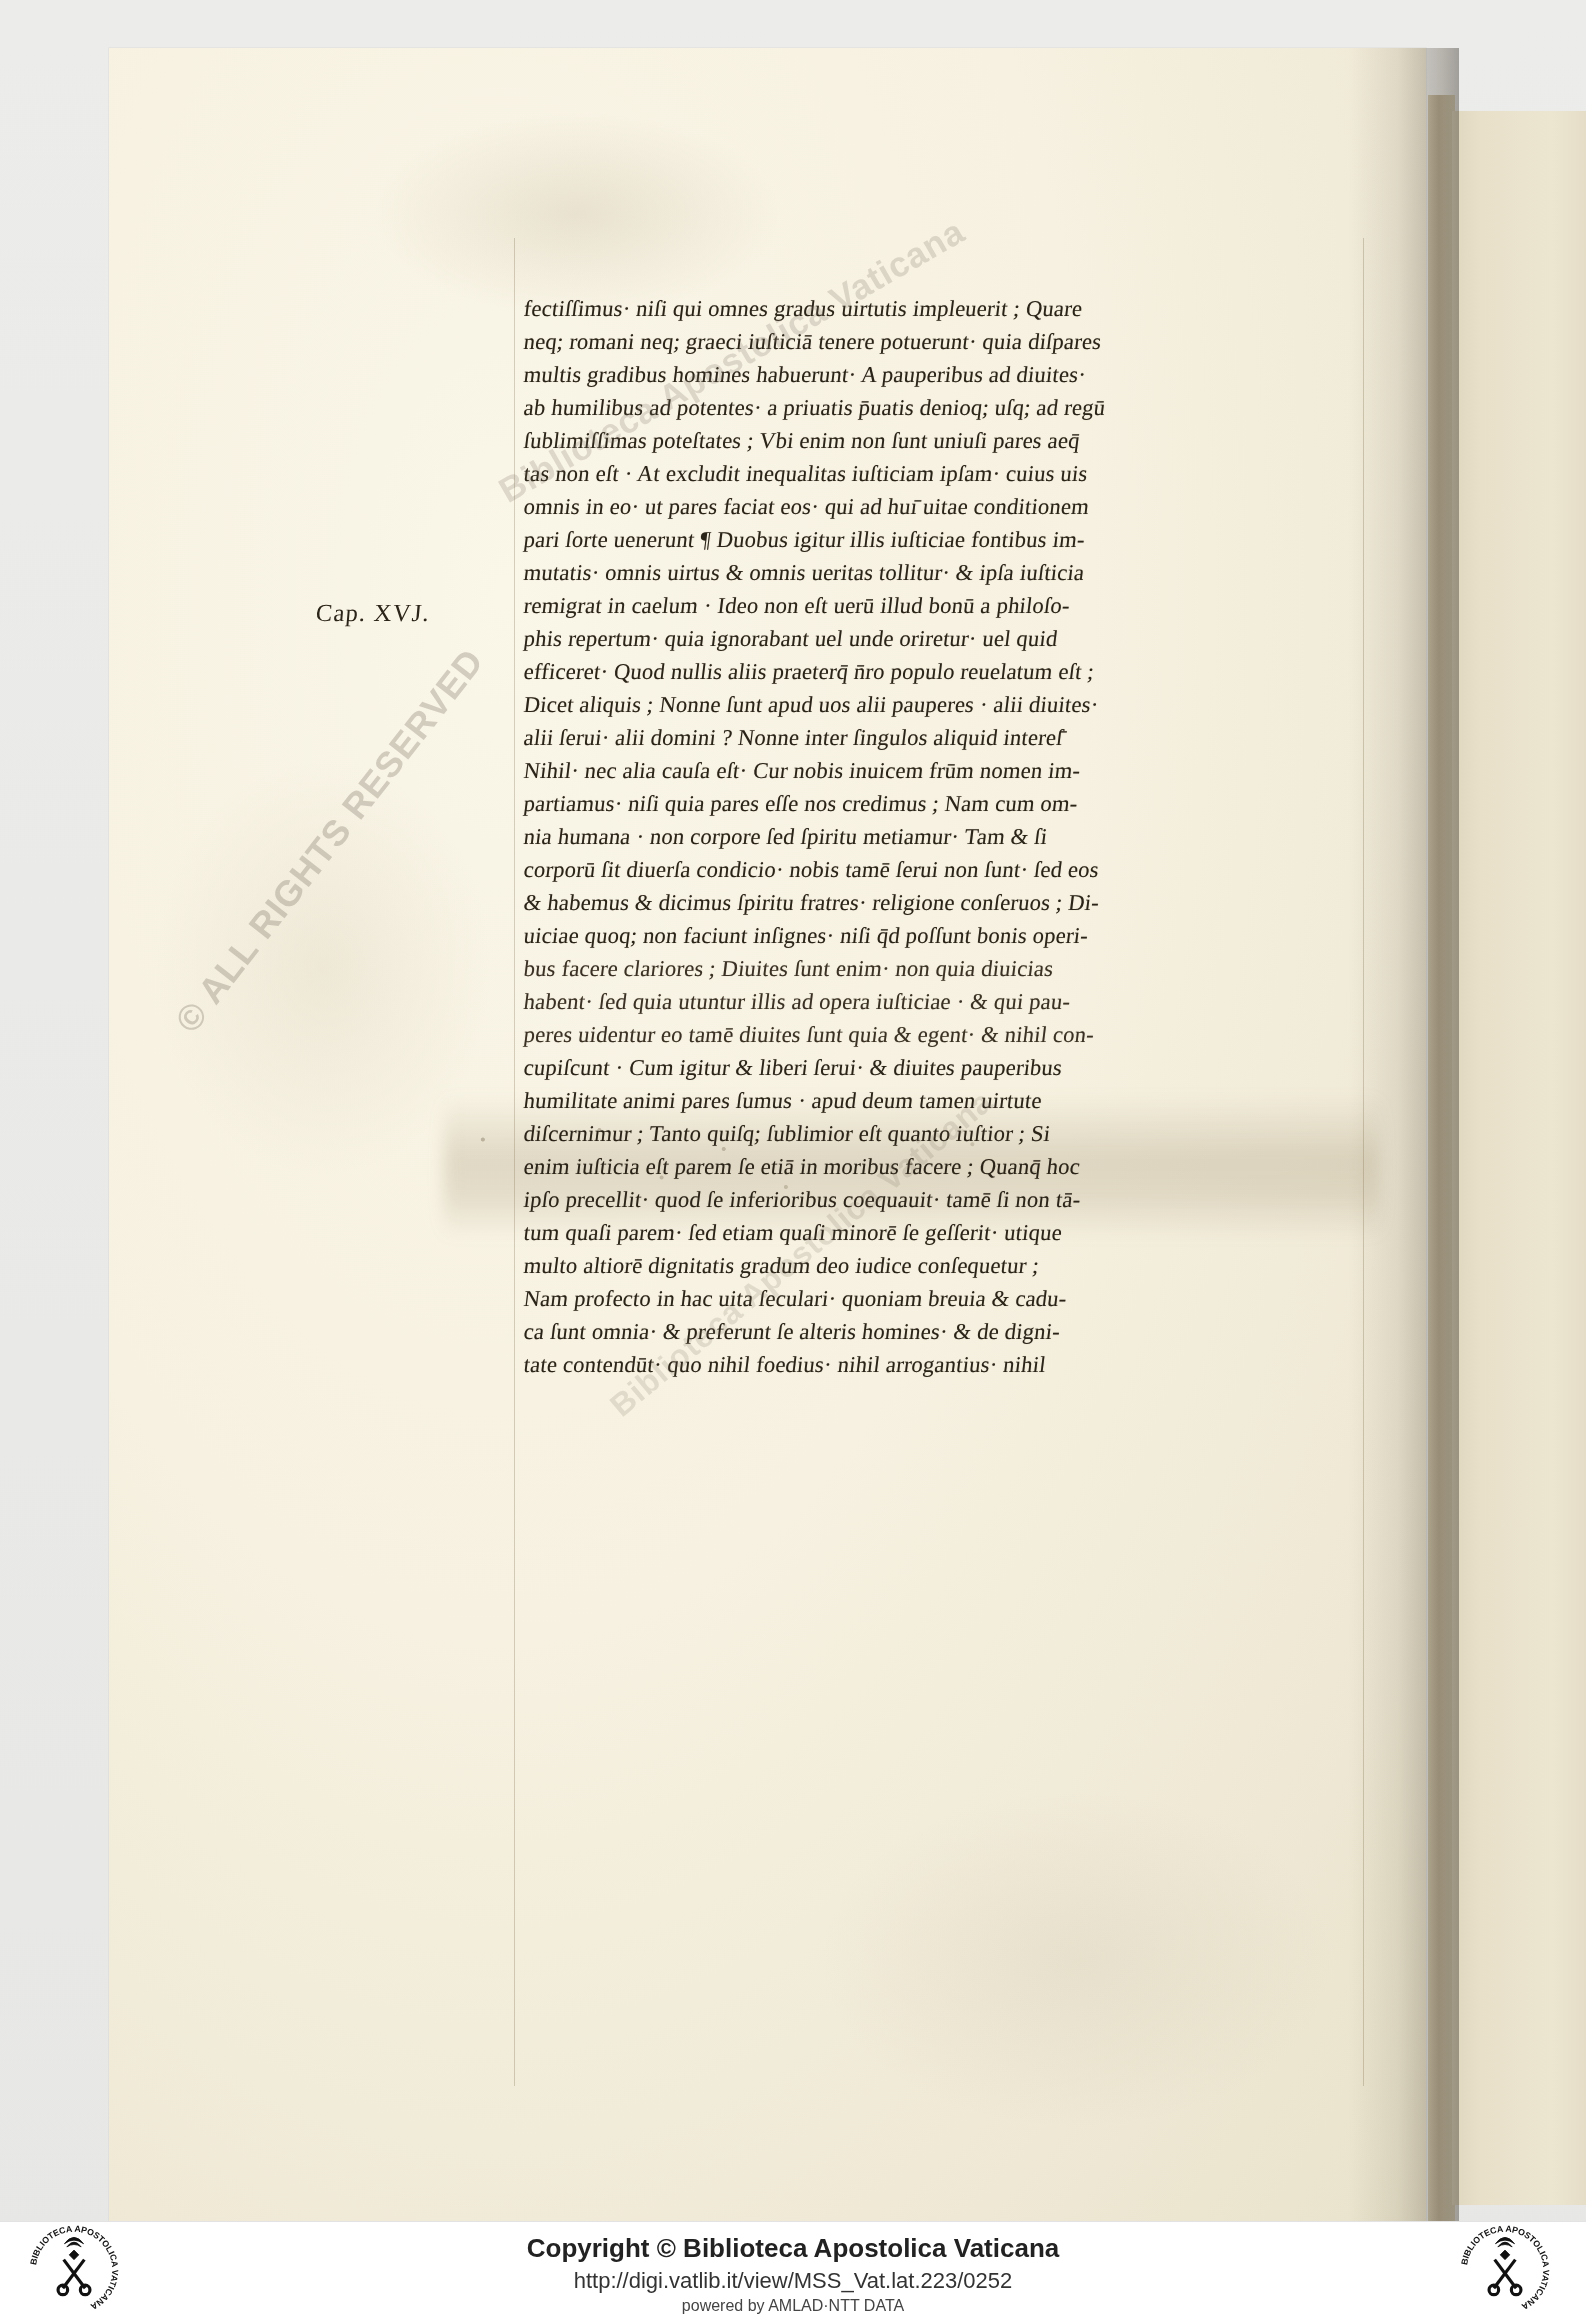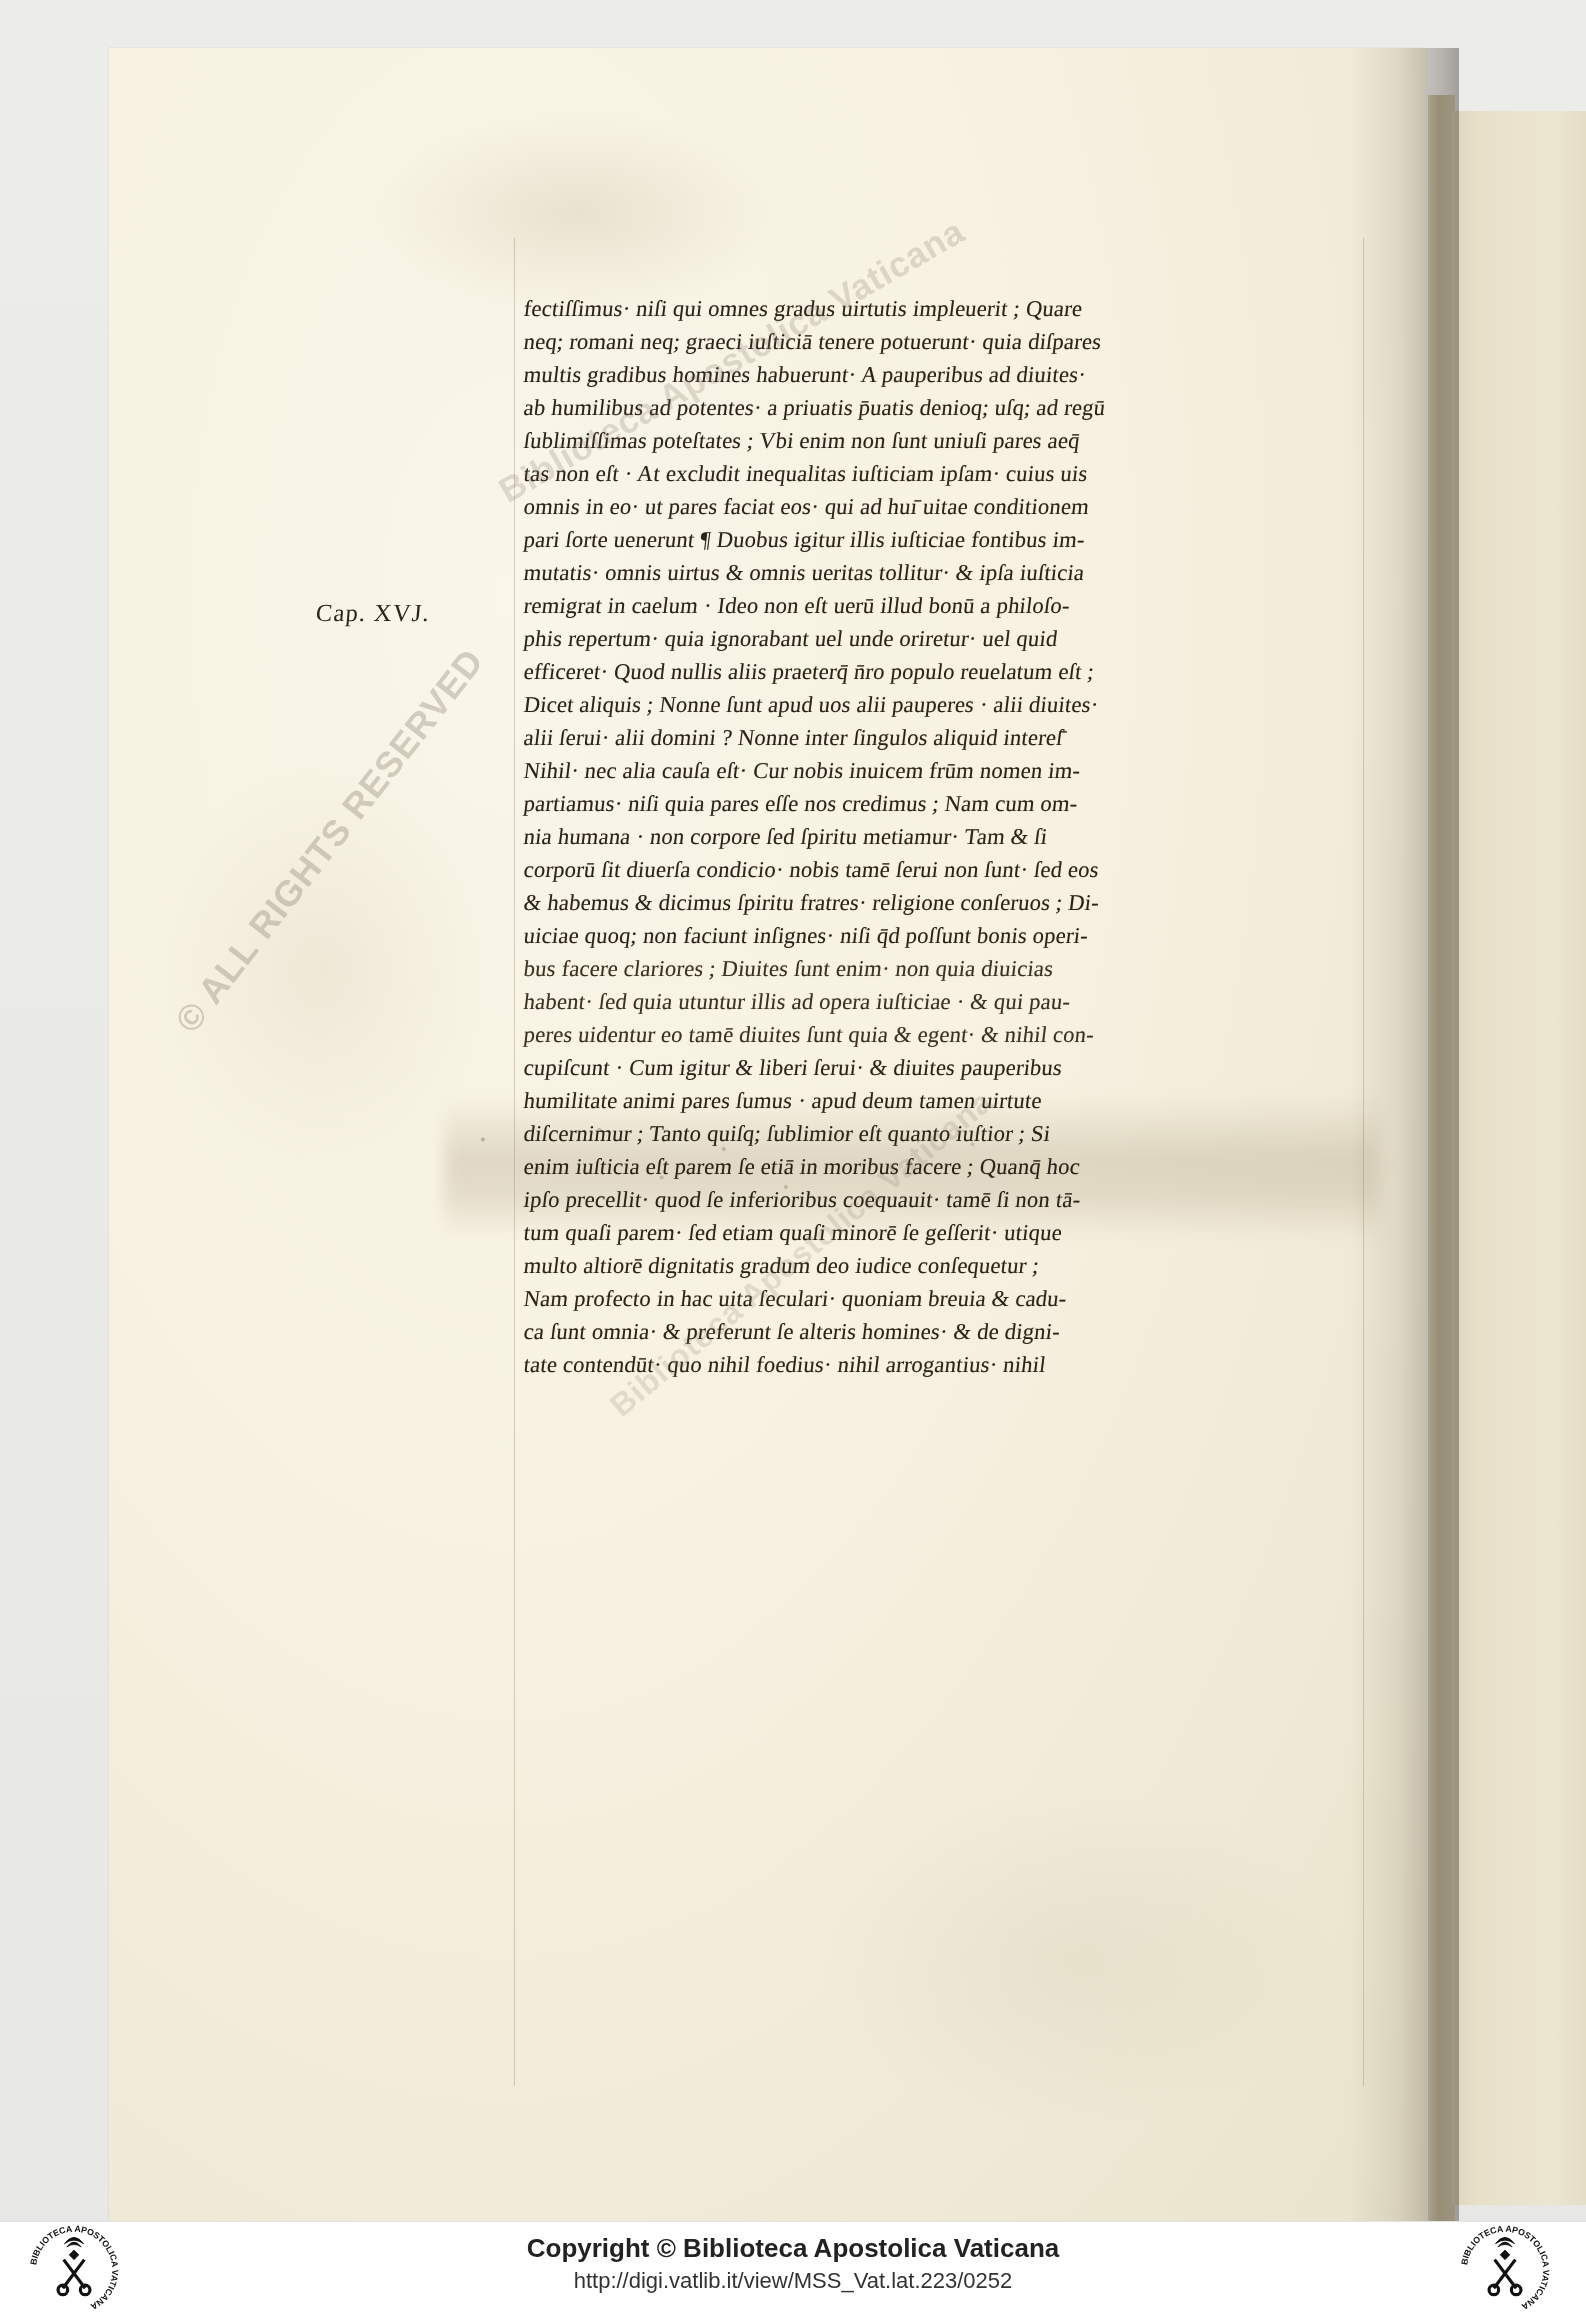--- a/index.html
+++ b/index.html
@@ -333,20 +333,21 @@
   <div class="watermark">
     <div class="wm-text wm1">©  ALL  RIGHTS  RESERVED</div>
     <div class="wm-text wm2">Biblioteca Apostolica Vaticana</div>
     <div class="wm-text wm3">Biblioteca Apostolica Vaticana</div>
   </div>
 
   <div class="footer">
     <div class="footer-inner">
       <div class="copyright">Copyright © Biblioteca Apostolica Vaticana</div>
       <div class="footer-url">http://digi.vatlib.it/view/MSS_Vat.lat.223/0252</div>
+      <div class="powered">powered by AMLAD·NTT DATA</div>
     </div>
   </div>
 
   <div class="crest left">
     <div class="crest-ring">
       <svg width="94" height="94" viewBox="0 0 118 118" aria-hidden="true">
         <defs>
           <path id="circL" d="M 59,59 m -48,0 a 48,48 0 1,1 96,0 a 48,48 0 1,1 -96,0"></path>
         </defs>
         <text font-family="Liberation Sans, sans-serif" font-size="11" font-weight="bold" fill="#111">

